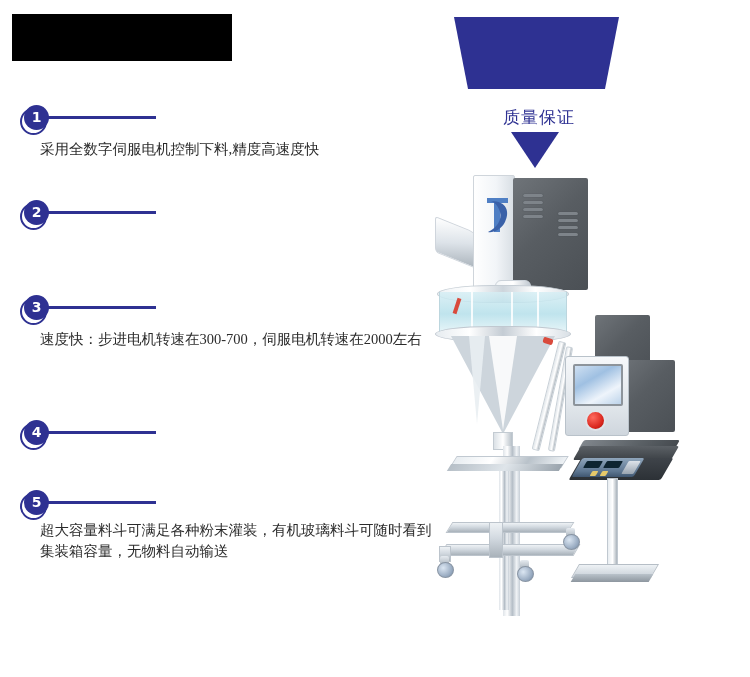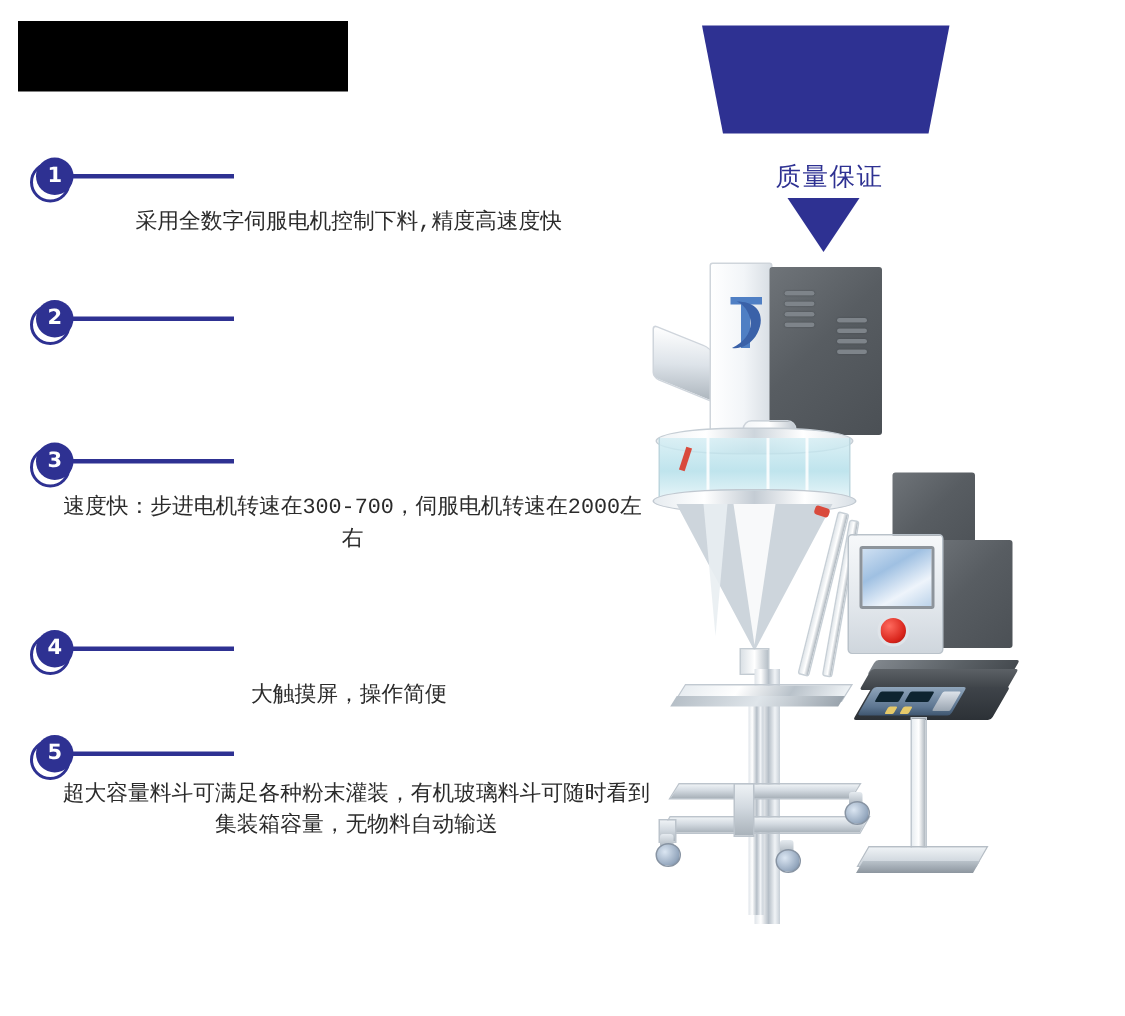--- a/index.html
+++ b/index.html
@@ -44,26 +44,25 @@
     font-family:"DejaVu Sans","Liberation Sans",sans-serif;
   }
   .badge-line{
     position:absolute;left:46px;top:11px;width:110px;height:3px;
     background:#2e3192;
   }
   .adv-text{
     position:absolute;left:40px;
     font-size:14.5px;line-height:21px;color:#2b2b2b;
     width:385px;
-    font-family:Liberation Mono, monospace;
-    text-align:center;
-  }
-
-  
-  .arrow-wrap{position:absolute;left:463px;top:14px;width:180px;height:160px;}
+    font-family:Liberation Serif, serif;
+  }
+
+  
+  .arrow-wrap{position:absolute;left:449px;top:14px;width:180px;height:160px;}
   .arrow-top{
     position:absolute;left:5px;top:3px;width:165px;height:0;
     border-top:72px solid #2e3192;
     border-left:14px solid transparent;
     border-right:14px solid transparent;
     box-sizing:border-box;
   }
   .arrow-label{
     position:absolute;left:0;top:92px;width:180px;
     text-align:center;font-size:17px;color:#2e3192;letter-spacing:1px;
@@ -220,21 +219,20 @@
   </div>
 
   <div class="adv" style="top:420px;">
     <div class="badge-row">
       <div class="badge">
         <div class="ring"></div>
         <div class="disc">4</div>
       </div>
       <div class="badge-line"></div>
     </div>
-    <div class="adv-text" style="top:34px;">大触摸屏，操作简便</div>
   </div>
 
   <div class="adv" style="top:490px;">
     <div class="badge-row">
       <div class="badge">
         <div class="ring"></div>
         <div class="disc">5</div>
       </div>
       <div class="badge-line"></div>
     </div>

